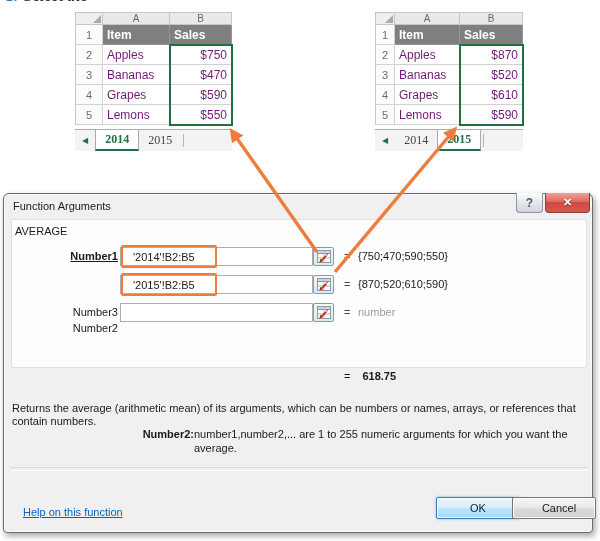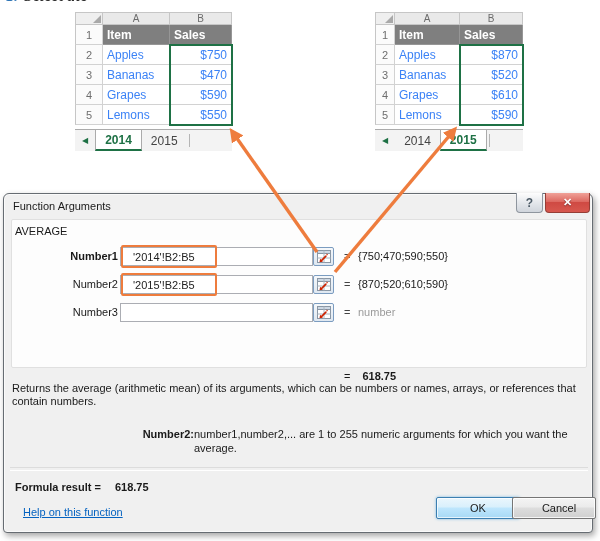--- a/index.html
+++ b/index.html
@@ -9,41 +9,41 @@
   
   .step-caption{position:absolute;left:6px;top:0;height:7px;width:200px;overflow:hidden;}
   .step-caption .inner{display:block;margin-top:-13px;font:italic bold 16px "Liberation Serif",serif;color:#2b2b2b;white-space:nowrap;}
   .step-caption .num{color:#2e75b6;margin-right:6px;}
 
   
   .sheet{position:absolute;display:grid;grid-template-rows:13px repeat(4,20px) 20px;background:#fff;}
   .sheet1{left:75px;top:12px;grid-template-columns:28px 67px 62px;}
   .sheet2{left:375px;top:12px;grid-template-columns:20px 65px 63px;}
   .cell{box-sizing:border-box;border-right:1px solid #d2d2d2;border-bottom:1px solid #d2d2d2;
-        font-size:12px;color:#3b82f6;display:flex;align-items:center;overflow:hidden;}
+        font-size:12px;color:#701a75;display:flex;align-items:center;overflow:hidden;}
   .ch{background:#e9e9e9;border-color:#c6c6c6;border-top:1px solid #c6c6c6;color:#6b6b6b;
       font-size:10px;justify-content:center;}
   .corner{background:#efefef;border-left:1px solid #c6c6c6;position:relative;}
   .corner .tri{position:absolute;right:1px;bottom:1px;width:0;height:0;
       border-left:8px solid transparent;border-bottom:8px solid #a9a9a9;}
   .rn{background:#fbfbfb;border-left:1px solid #c6c6c6;color:#6e6e6e;font-size:11px;justify-content:center;}
   .dark{background:#7f7f7f;color:#fff;font-weight:bold;border-color:#969696;padding-left:4px;}
   .item{padding-left:4px;}
   .money{justify-content:flex-end;padding-right:4px;}
   .sel{position:absolute;box-sizing:border-box;border:2px solid #1e7145;pointer-events:none;}
   .sel1{left:94px;top:32px;width:64px;height:82px;}
   .sel2{left:84px;top:32px;width:65px;height:82px;}
 
   
   .tabstrip{position:absolute;top:129px;height:22px;display:flex;align-items:stretch;
             background:#f3f3f3;border-top:1px solid #ababab;box-sizing:border-box;font-size:12px;}
   .ts1{left:75px;width:157px;}
   .ts2{left:375px;width:148px;}
   .tscroll{display:flex;align-items:center;padding:0 7px;color:#1e7145;font-size:8px;}
-  .tab{display:flex;align-items:center;padding:0 9px;color:#444;}
+  .tab{display:flex;align-items:center;padding:0 9px;color:#444;font-family:Liberation Serif, serif;}
   .tab.active{background:#fff;border:1px solid #ababab;border-top:none;border-bottom:2px solid #1e7145;
               color:#1e7145;font-weight:bold;box-sizing:border-box;}
   .tabdiv{width:1px;background:#b5b5b5;margin:4px 2px;}
 
   
   #arrows{position:absolute;left:0;top:0;z-index:60;pointer-events:none;}
   .hl-box{position:absolute;box-sizing:border-box;border:2px solid #ee7c3d;border-radius:2px;z-index:55;pointer-events:none;}
   .hl1{left:118px;top:51px;width:96px;height:23px;}
   .hl2{left:118px;top:79px;width:96px;height:23px;}
 
@@ -58,35 +58,35 @@
   .help-btn{left:512px;width:27px;background:linear-gradient(#fdfdfd,#e5e8ec 50%,#d0d5dc);color:#4c5a66;
             font-weight:bold;font-size:12px;}
   .close-btn{left:541px;width:45px;background:linear-gradient(#f0a198,#dd6a62 45%,#cf4a43 50%,#d7574e);
              border-color:#953d35;color:#fff;font-weight:bold;font-size:11px;text-shadow:0 1px 1px #7c2a2a;}
 
   .group-panel{position:absolute;left:7px;top:25px;width:576px;height:149px;background:#fdfdfd;
                border:1px solid #e0e0e0;border-radius:2px;box-sizing:border-box;}
   .group-caption{position:absolute;left:11px;top:31px;color:#1a1a1a;}
 
   .arg-label{position:absolute;width:100px;text-align:right;line-height:19px;}
-  .arg-label.b{font-weight:bold;}
+  .arg-label.b{font-weight:bold;text-decoration:underline;}
   .arg-field{position:absolute;left:116px;width:193px;height:19px;box-sizing:border-box;
              border:1px solid #abadb3;background:#fff;font:11px "Liberation Sans",sans-serif;
              color:#222;padding:0 12px;outline:none;}
   .rs-btn{position:absolute;left:309px;width:21px;height:19px;box-sizing:border-box;
           border:1px solid #7b9cc0;border-radius:2px;background:linear-gradient(#f5f8fb,#dfe8f1);
           display:flex;align-items:center;justify-content:center;padding:0;}
   .arg-eq{position:absolute;left:340px;line-height:19px;color:#444;}
   .arg-res{position:absolute;left:354px;line-height:19px;color:#1a1a1a;}
   .arg-res.placeholder{color:#9b9b9b;}
   .y1{top:53px;} .y2{top:81px;} .y3{top:109px;}
 
   .total-line{position:absolute;left:340px;top:176px;}
   .total-line .v{font-weight:bold;margin-left:12px;}
-  .dlg-desc{position:absolute;left:8px;top:188px;width:578px;line-height:13px;color:#1a1a1a;}
+  .dlg-desc{position:absolute;left:8px;top:208px;width:578px;line-height:13px;color:#1a1a1a;}
   .arg-help{position:absolute;left:8px;top:233px;width:578px;display:flex;line-height:14px;}
   .arg-help .lbl{width:182px;text-align:right;font-weight:bold;flex:none;}
   .arg-help .txt{margin-left:0;width:382px;}
   .dlg-divider{position:absolute;left:6px;top:273px;width:578px;height:2px;
                border-top:1px solid #dcdcdc;border-bottom:1px solid #fff;}
   .formula-result{position:absolute;left:11px;top:287px;font-weight:bold;}
   .formula-result .v{margin-left:14px;}
   .help-link{position:absolute;left:11px;top:312px;color:#0563c1;text-decoration:underline;cursor:pointer;padding-left:8px;}
   .btn{position:absolute;top:303px;width:84px;height:22px;box-sizing:border-box;border-radius:2px;
        font:11px "Liberation Sans",sans-serif;display:flex;align-items:center;justify-content:center;color:#1a1a1a;}
@@ -196,21 +196,21 @@
         <rect x="0.5" y="0.5" width="13" height="3" fill="#cdd8e4" stroke="#8a97a5"></rect>
         <line x1="7" y1="0.5" x2="7" y2="12.5" stroke="#aab5c0"></line>
         <line x1="0.5" y1="8" x2="13.5" y2="8" stroke="#aab5c0"></line>
         <path d="M9.5,3.5 L9.5,6 L11,4.5 Z M3,11 L8.5,5.2 L9.8,6.5 L4.2,12 Z" fill="#cc2200"></path>
         <path d="M2.5,12.2 L6,11.6 L3.1,8.8 Z" fill="#cc2200"></path>
       </svg>
     </button>
     <div class="arg-eq y1">=</div>
     <div class="arg-res y1">{750;470;590;550}</div>
 
-    <div class="arg-label y2" style="left:14px;">Number2</div>
+    <div class="arg-label y2" style="left:14px;margin-top:44px;">Number2</div>
     <input class="arg-field y2" value="'2015'!B2:B5" style="">
     <button class="rs-btn y2">
       <svg width="14" height="13" viewBox="0 0 14 13">
         <rect x="0.5" y="0.5" width="13" height="12" fill="#fff" stroke="#8a97a5"></rect>
         <rect x="0.5" y="0.5" width="13" height="3" fill="#cdd8e4" stroke="#8a97a5"></rect>
         <line x1="7" y1="0.5" x2="7" y2="12.5" stroke="#aab5c0"></line>
         <line x1="0.5" y1="8" x2="13.5" y2="8" stroke="#aab5c0"></line>
         <path d="M9.5,3.5 L9.5,6 L11,4.5 Z M3,11 L8.5,5.2 L9.8,6.5 L4.2,12 Z" fill="#cc2200"></path>
         <path d="M2.5,12.2 L6,11.6 L3.1,8.8 Z" fill="#cc2200"></path>
       </svg>
@@ -239,23 +239,20 @@
 
     <div class="dlg-desc">Returns the average (arithmetic mean) of its arguments, which can be numbers or names, arrays, or references that contain numbers.</div>
 
     <div class="arg-help">
       <span class="lbl">Number2:</span>
       <span class="txt">number1,number2,... are 1 to 255 numeric arguments for which you want the average.</span>
     </div>
 
     <div class="dlg-divider"></div>
 
-    <div class="formula-result">
-      <span>Formula result =</span><span class="v">618.75</span>
-    </div>
 
     <a class="help-link">Help on this function</a>
 
     <button class="btn ok-btn">OK</button>
     <button class="btn cancel-btn">Cancel</button>
   </div>
 
   <div class="hl-box hl1" style="left:121px;top:245px;"></div>
   <div class="hl-box hl2" style="left:121px;top:273px;"></div>
 

